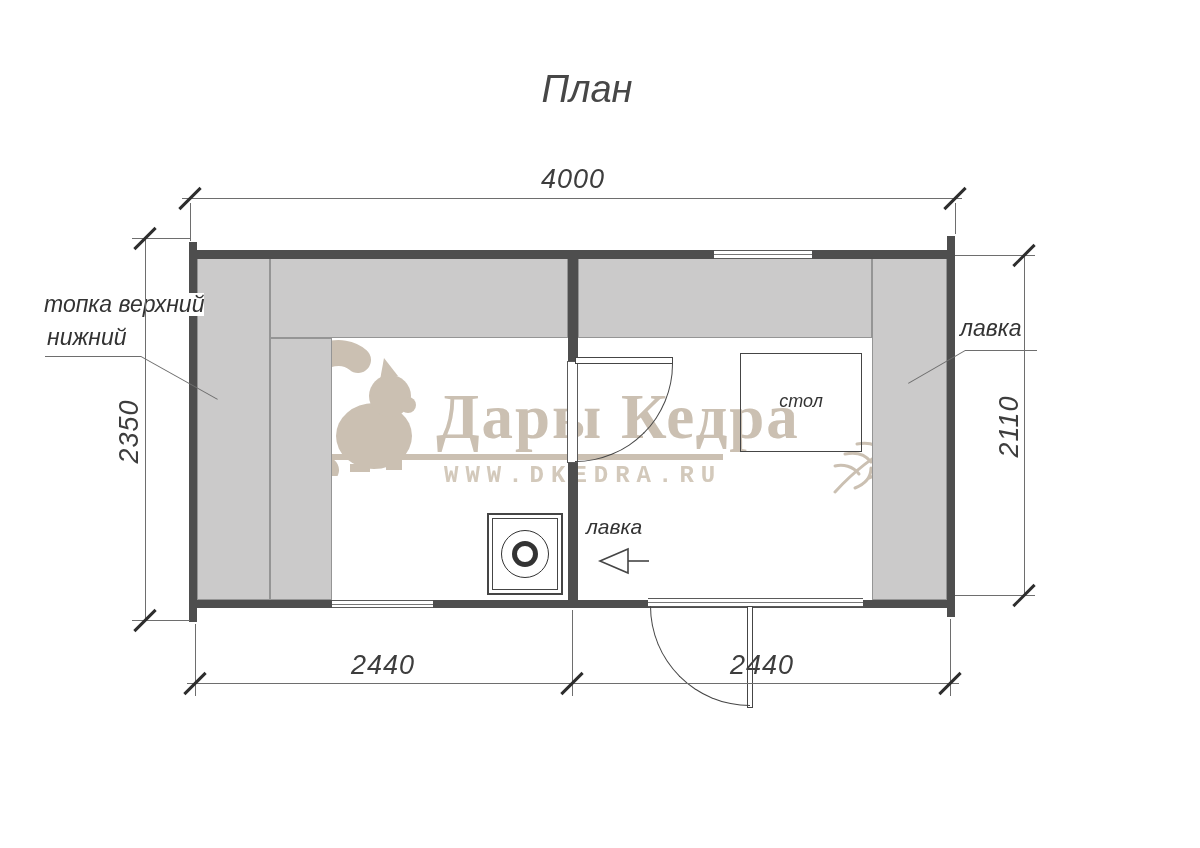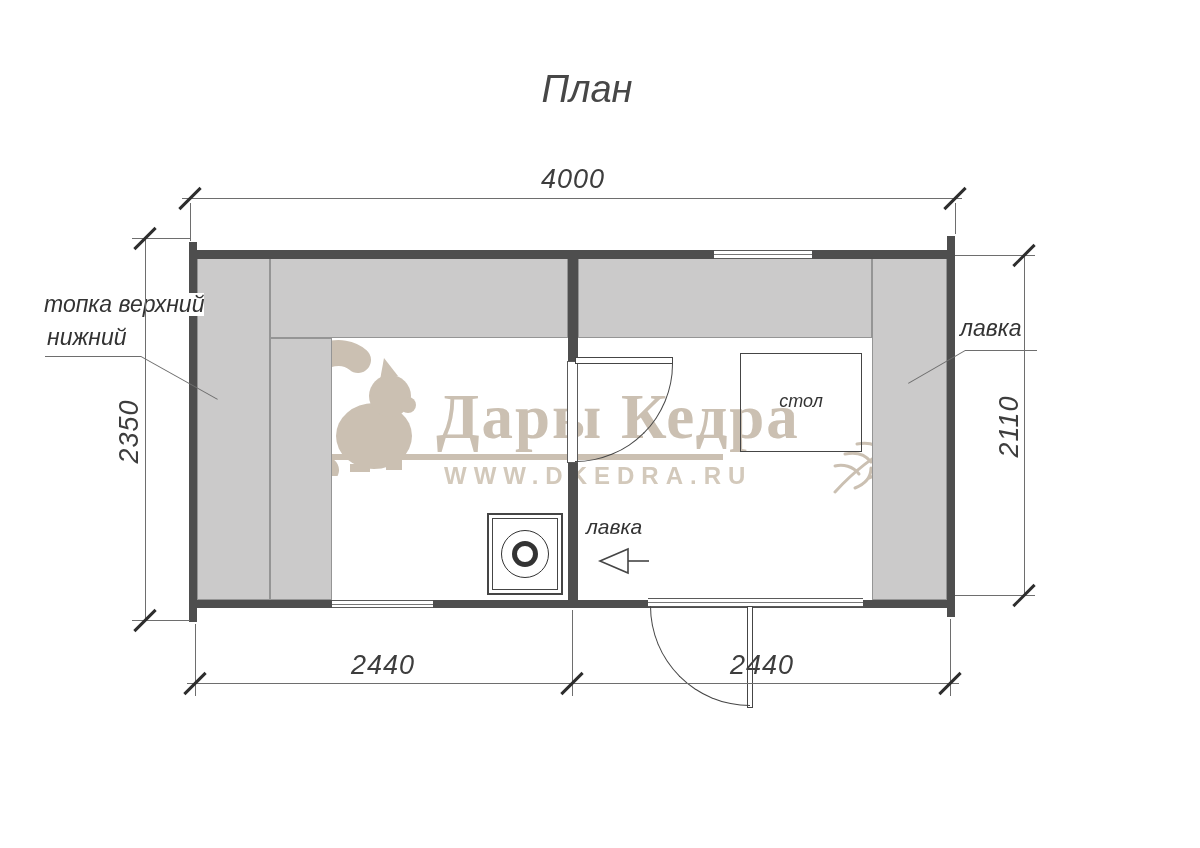--- a/index.html
+++ b/index.html
@@ -19,21 +19,21 @@
   .window{background:#ffffff;border-top:1px solid #5a5a5a;border-bottom:1px solid #5a5a5a;box-sizing:border-box;}
   .window .mull{position:absolute;left:0;right:0;top:3px;height:1px;background:#777;}
   .leaf{background:#ffffff;border:1.2px solid #454545;box-sizing:border-box;}
   .arc-br{border-right:1.4px solid #454545;border-bottom:1.4px solid #454545;border-bottom-right-radius:100% 100%;box-sizing:border-box;}
   .arc-bl{border-left:1.4px solid #454545;border-bottom:1.4px solid #454545;border-bottom-left-radius:100% 100%;box-sizing:border-box;}
   .jamb{background:#ffffff;border:1px solid #5a5a5a;box-sizing:border-box;}
   .title{font-style:italic;font-size:38px;color:#474747;text-align:center;white-space:nowrap;}
   
   .wm-brand{font-family:"Liberation Serif","DejaVu Serif",serif;font-weight:bold;font-style:normal;
             font-size:63px;color:#cbc0b2;text-align:center;white-space:nowrap;letter-spacing:2px;line-height:1;}
-  .wm-url{font-family:Liberation Sans, sans-serif;font-weight:bold;font-size:24px;color:#d3c9bb;
+  .wm-url{font-family:Liberation Mono, monospace;font-weight:bold;font-size:24px;color:#d3c9bb;
           letter-spacing:7px;text-align:left;white-space:nowrap;line-height:1;}
   .wm-bar{background:#cbc0b2;}
   
   .table-rect{border:1.5px solid #454545;box-sizing:border-box;background:transparent;}
   .sq{border:2px solid #454545;box-sizing:border-box;background:#fff;}
   .sq-in{border:1.5px solid #454545;box-sizing:border-box;background:#fff;}
   .circ{border:1.5px solid #333;border-radius:50%;box-sizing:border-box;}
   .ring{border:5px solid #333;border-radius:50%;box-sizing:border-box;}
 </style>
 </head>

